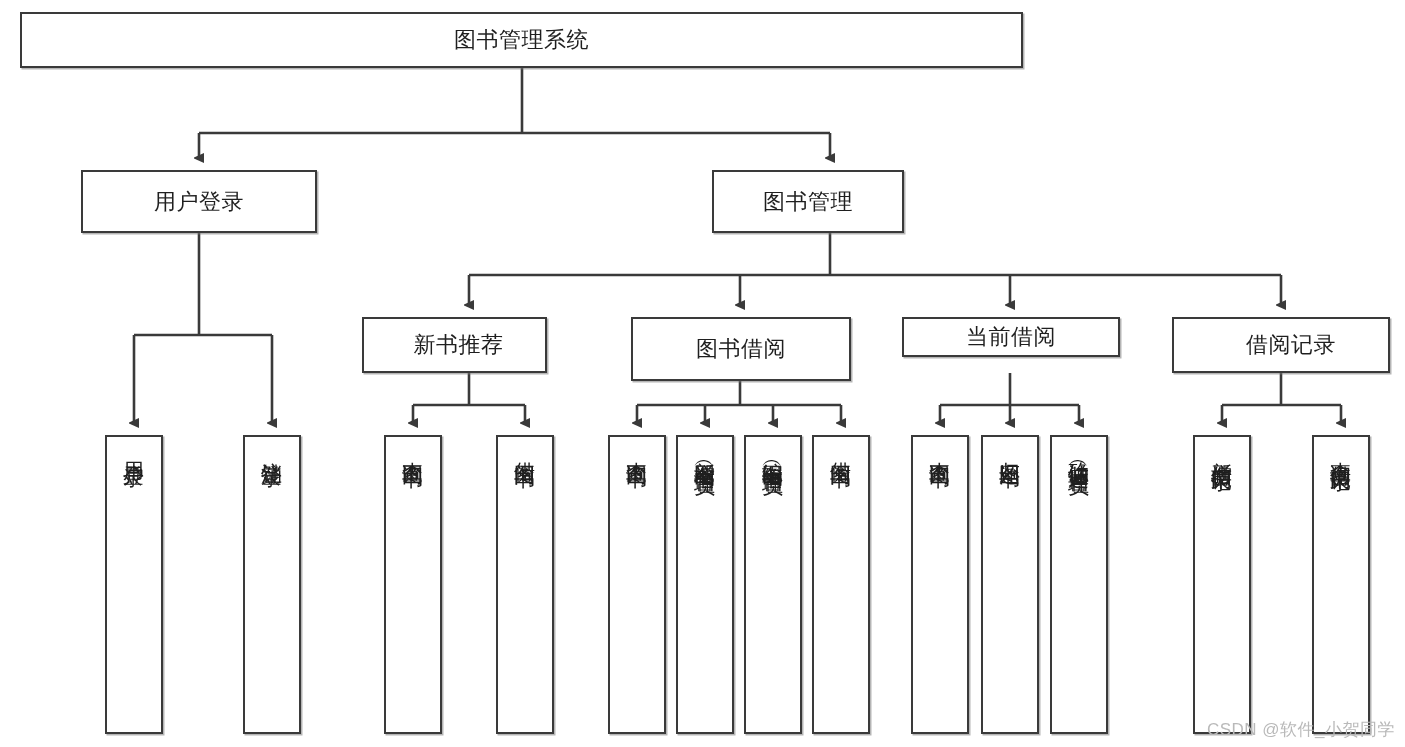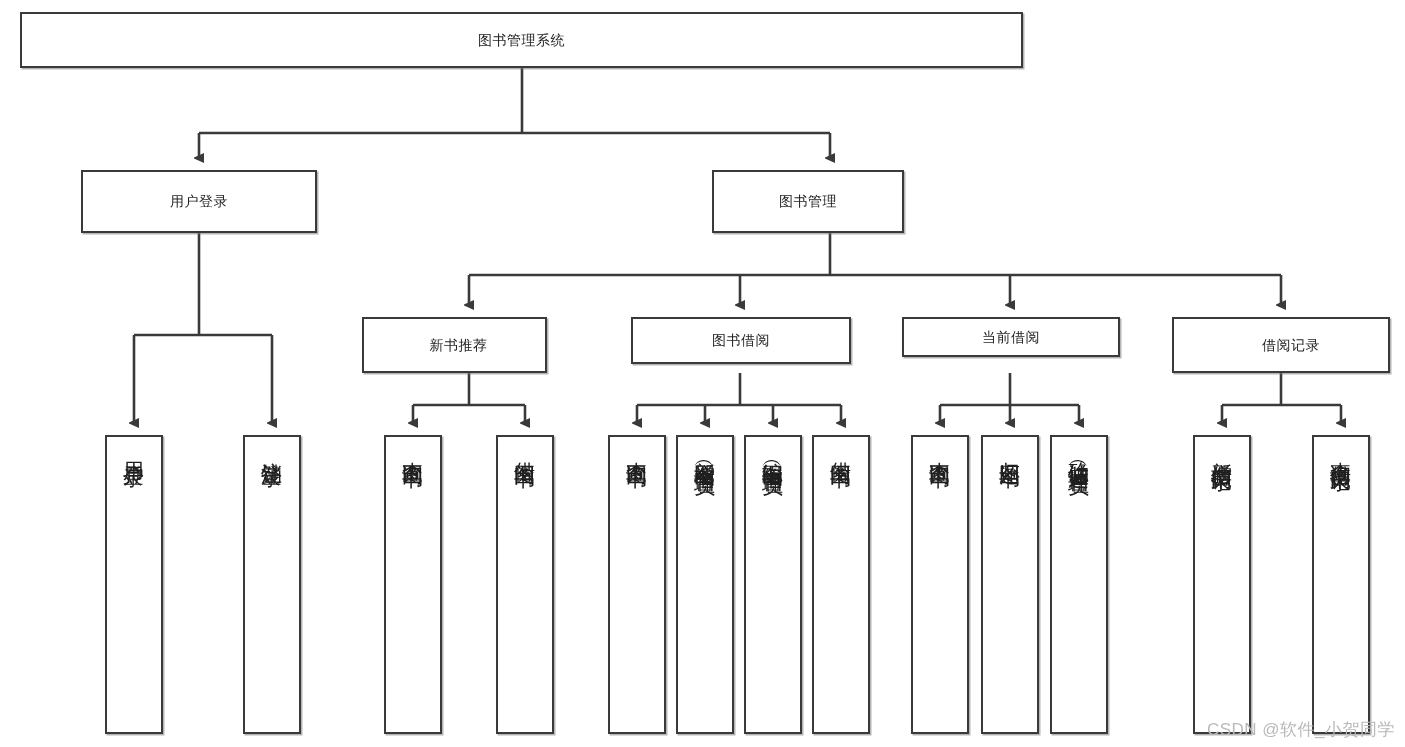--- a/index.html
+++ b/index.html
@@ -30,21 +30,21 @@
     box-sizing: border-box;
     background: #ffffff;
     border: 2px solid #3a3a3a;
     box-shadow: 1.5px 1.5px 0 rgba(120,120,120,0.55);
     display: flex;
     align-items: center;
     justify-content: center;
   }
   .node-label {
     color: #1f1f1f;
-    font-size: 14px;
+    font-size: 22px;
     line-height: 1.15;
     letter-spacing: 0.5px;
     text-align: center;
     white-space: nowrap;
   }
   .node.leaf {
     align-items: flex-start;
     padding-top: 8px;
   }
   .node.leaf .node-label {
@@ -129,21 +129,21 @@
   <div class="node" style="left:81px; top:170px; width:236px; height:63px;">
     <span class="node-label">用户登录</span>
   </div>
   <div class="node" style="left:712px; top:170px; width:192px; height:63px;">
     <span class="node-label">图书管理</span>
   </div>
 
   <div class="node" style="left:362px; top:317px; width:185px; height:56px;padding-left:8px;">
     <span class="node-label">新书推荐</span>
   </div>
-  <div class="node" style="left:631px; top:317px; width:220px; height:47px;">
+  <div class="node" style="left:631px; top:317px; width:220px; height:64px;">
     <span class="node-label">图书借阅</span>
   </div>
   <div class="node" style="left:902px; top:317px; width:218px; height:40px;">
     <span class="node-label">当前借阅</span>
   </div>
   <div class="node" style="left:1172px; top:317px; width:218px; height:56px;padding-left:20px;">
     <span class="node-label">借阅记录</span>
   </div>
 
   <div class="node leaf" style="left:105px; top:435px; width:58px; height:299px;">

